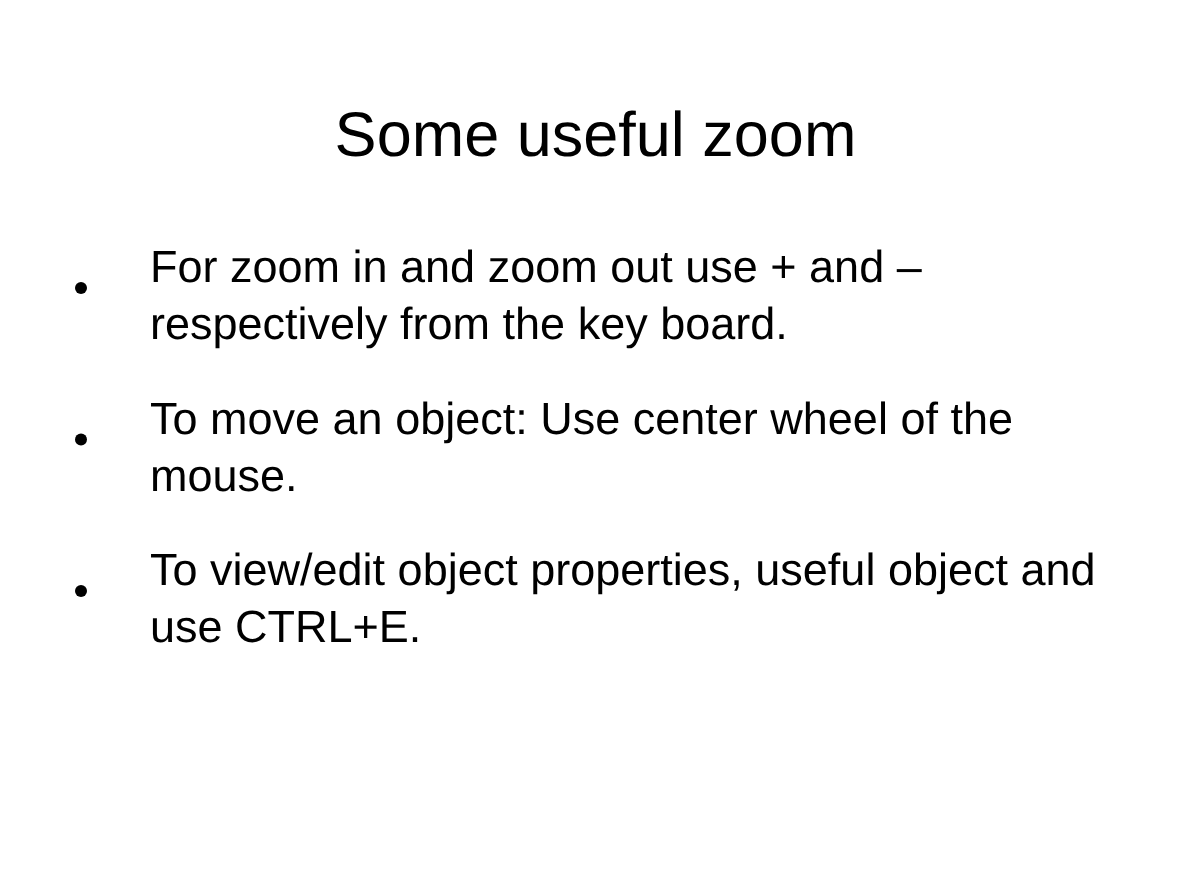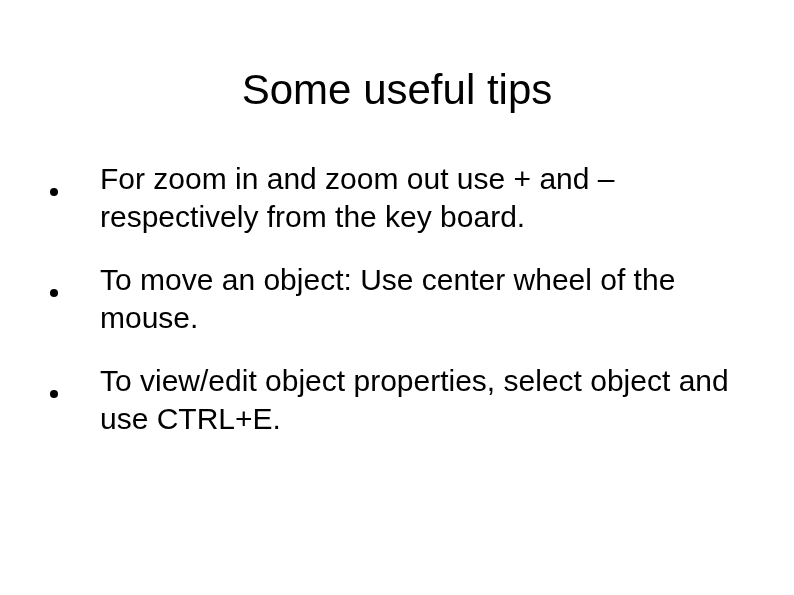--- a/index.html
+++ b/index.html
@@ -47,28 +47,28 @@
   }
   .bullet-text {
     font-size: 30px;
     line-height: 1.28;
   }
 </style>
 </head>
 <body>
 
 <div class="slide">
-  <h1 class="title">Some useful tips</h1>
+  <h1 class="title">Some useful zoom</h1>
   <ul class="bullets">
     <li>
       <span class="bullet-dot"></span>
       <span class="bullet-text">For zoom in and zoom out use + and – respectively from the key board.</span>
     </li>
     <li>
       <span class="bullet-dot"></span>
       <span class="bullet-text">To move an object: Use center wheel of the mouse.</span>
     </li>
     <li>
       <span class="bullet-dot"></span>
-      <span class="bullet-text">To view/edit object properties, select object and use CTRL+E.</span>
+      <span class="bullet-text">To view/edit object properties, useful object and use CTRL+E.</span>
     </li>
   </ul>
 </div>
 
 </body></html>

